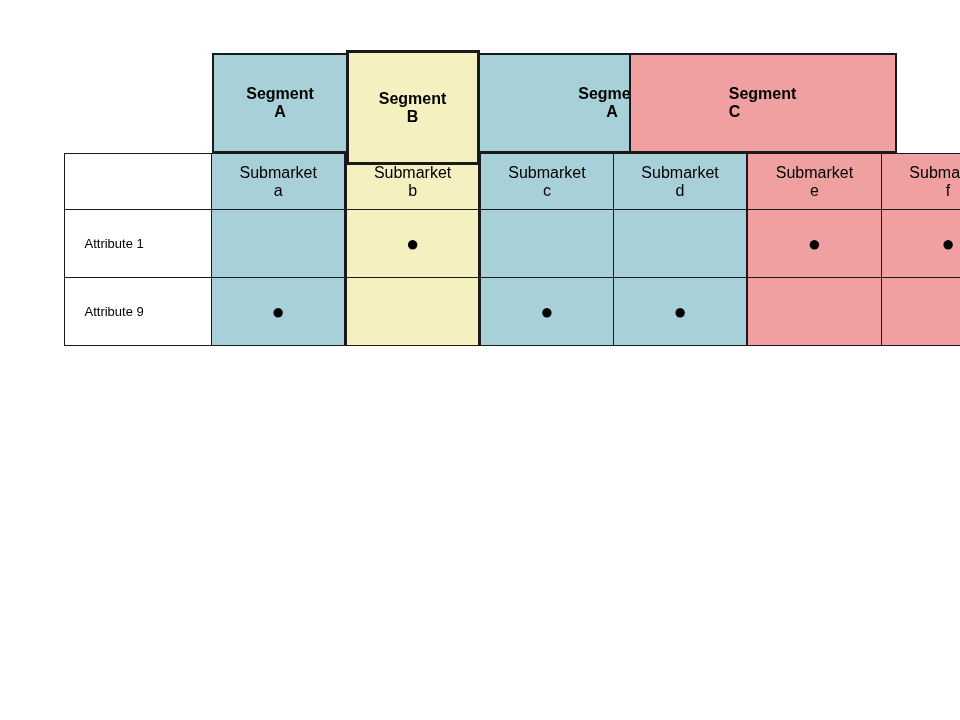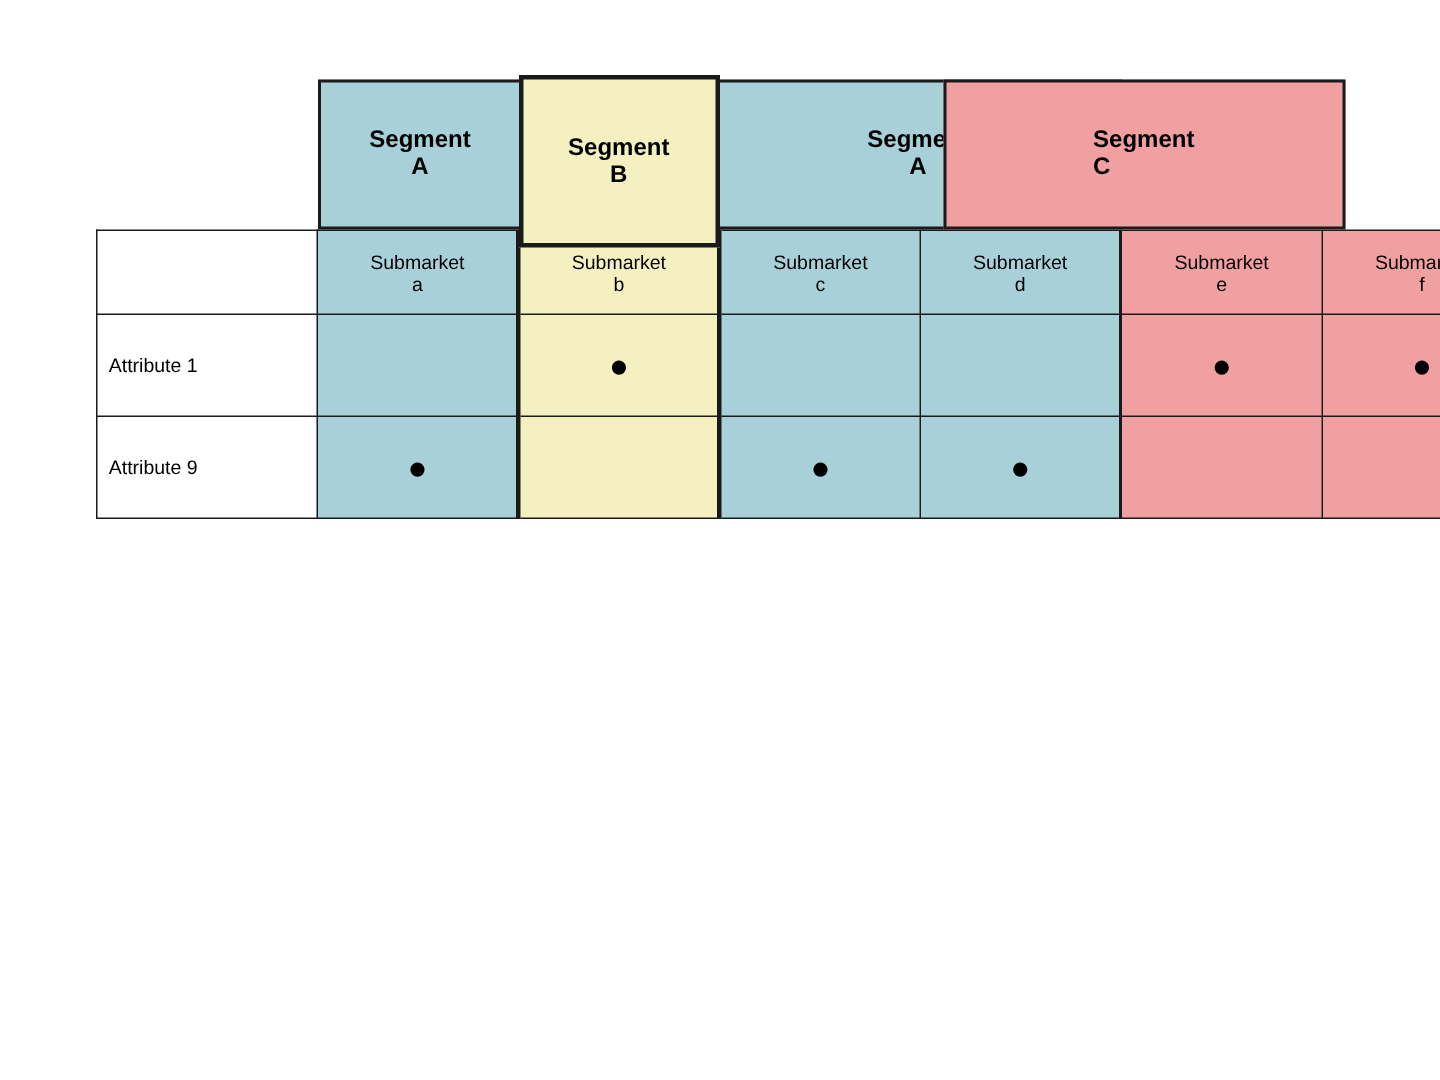--- a/index.html
+++ b/index.html
@@ -26,27 +26,27 @@
       border: 1px solid #1a1a1a;
       text-align: center;
       vertical-align: middle;
       font-size: 13px;
     }
 
     .attr-col {
       width: 148px;
       background: #ffffff;
       text-align: left;
-      padding-left: 8px;
+      padding-left: 20px;
       font-size: 13px;
     }
 
     .sub-header {
       height: 56px;
-      font-size: 13px;
+      font-size: 16px;
     }
 
     .data-row {
       height: 68px;
     }
 
     
     .col-a1 { background: #a8d0d8; width: 134px; }
     .col-b  { background: #f5f0c0; width: 134px; border-left: 3px solid #1a1a1a; border-right: 3px solid #1a1a1a; }
     .col-c  { background: #a8d0d8; width: 134px; }

